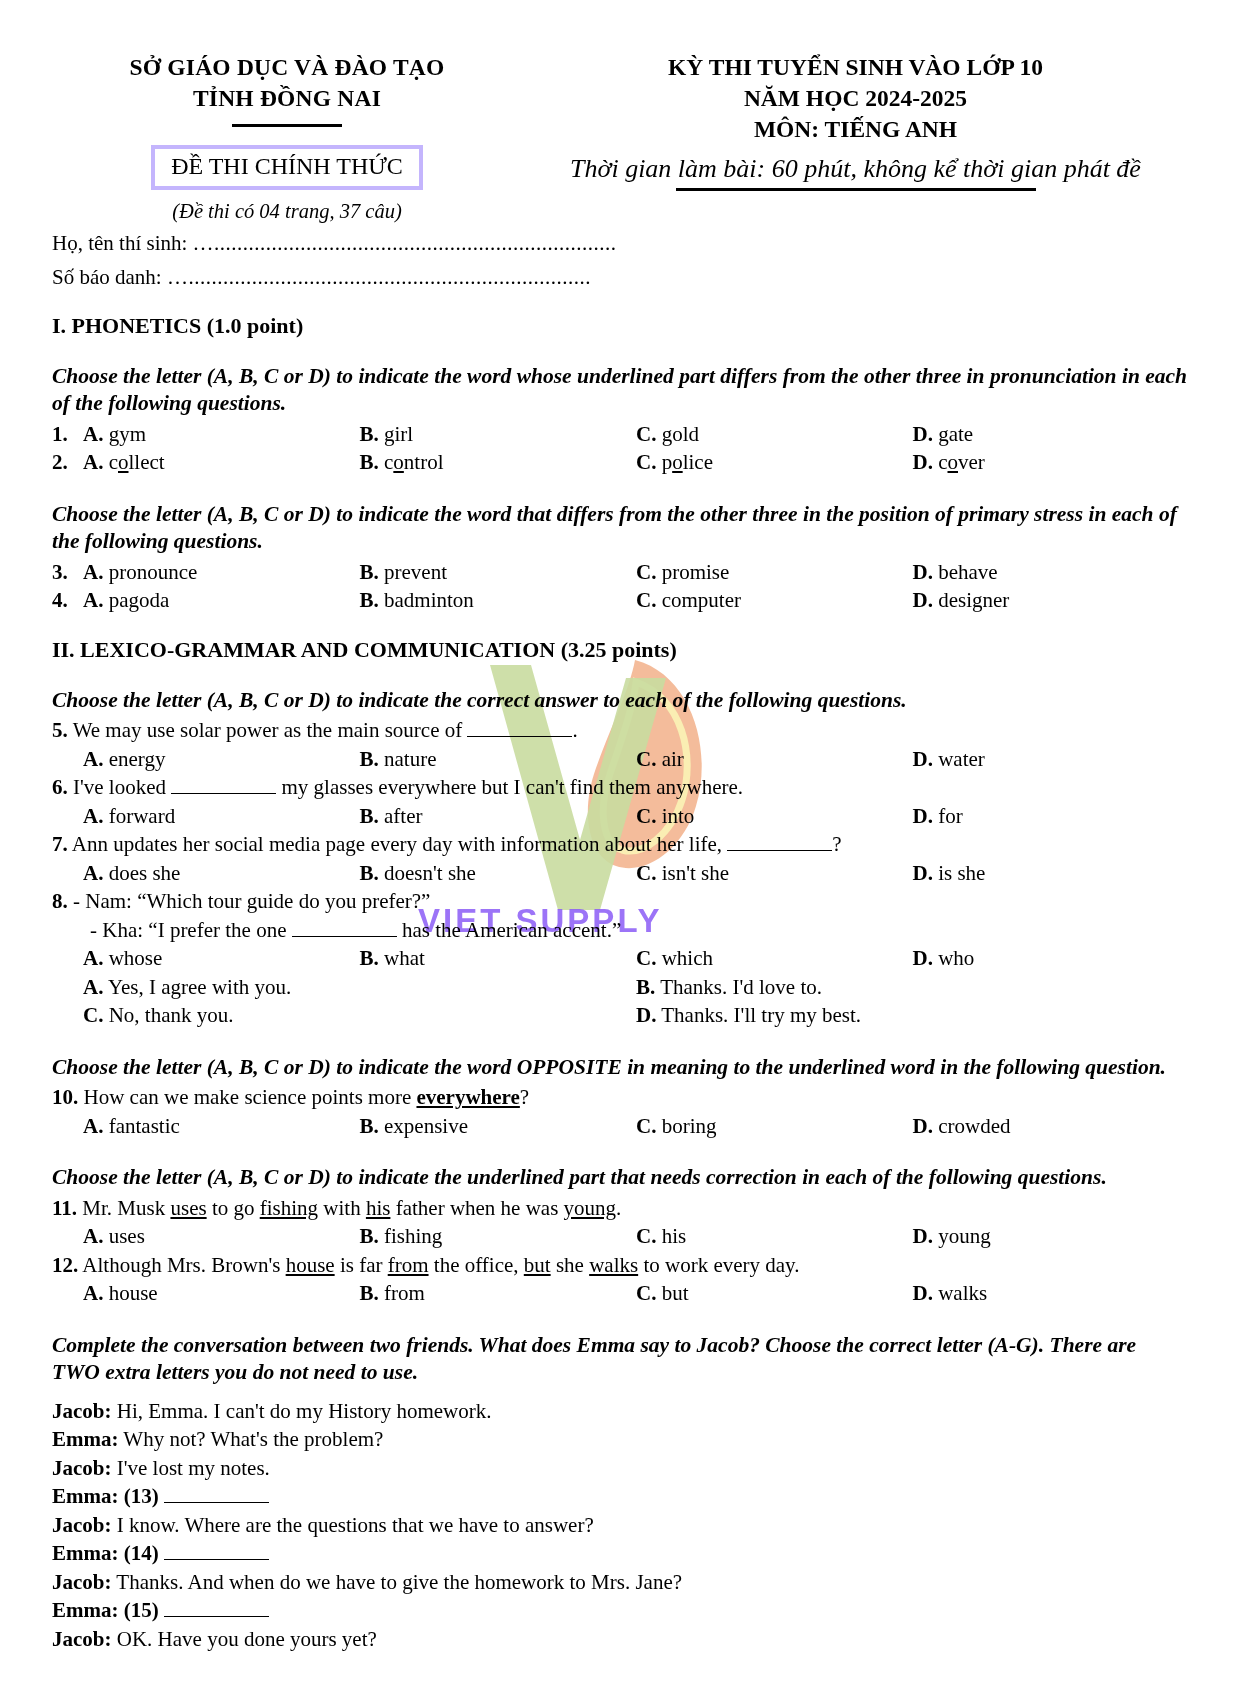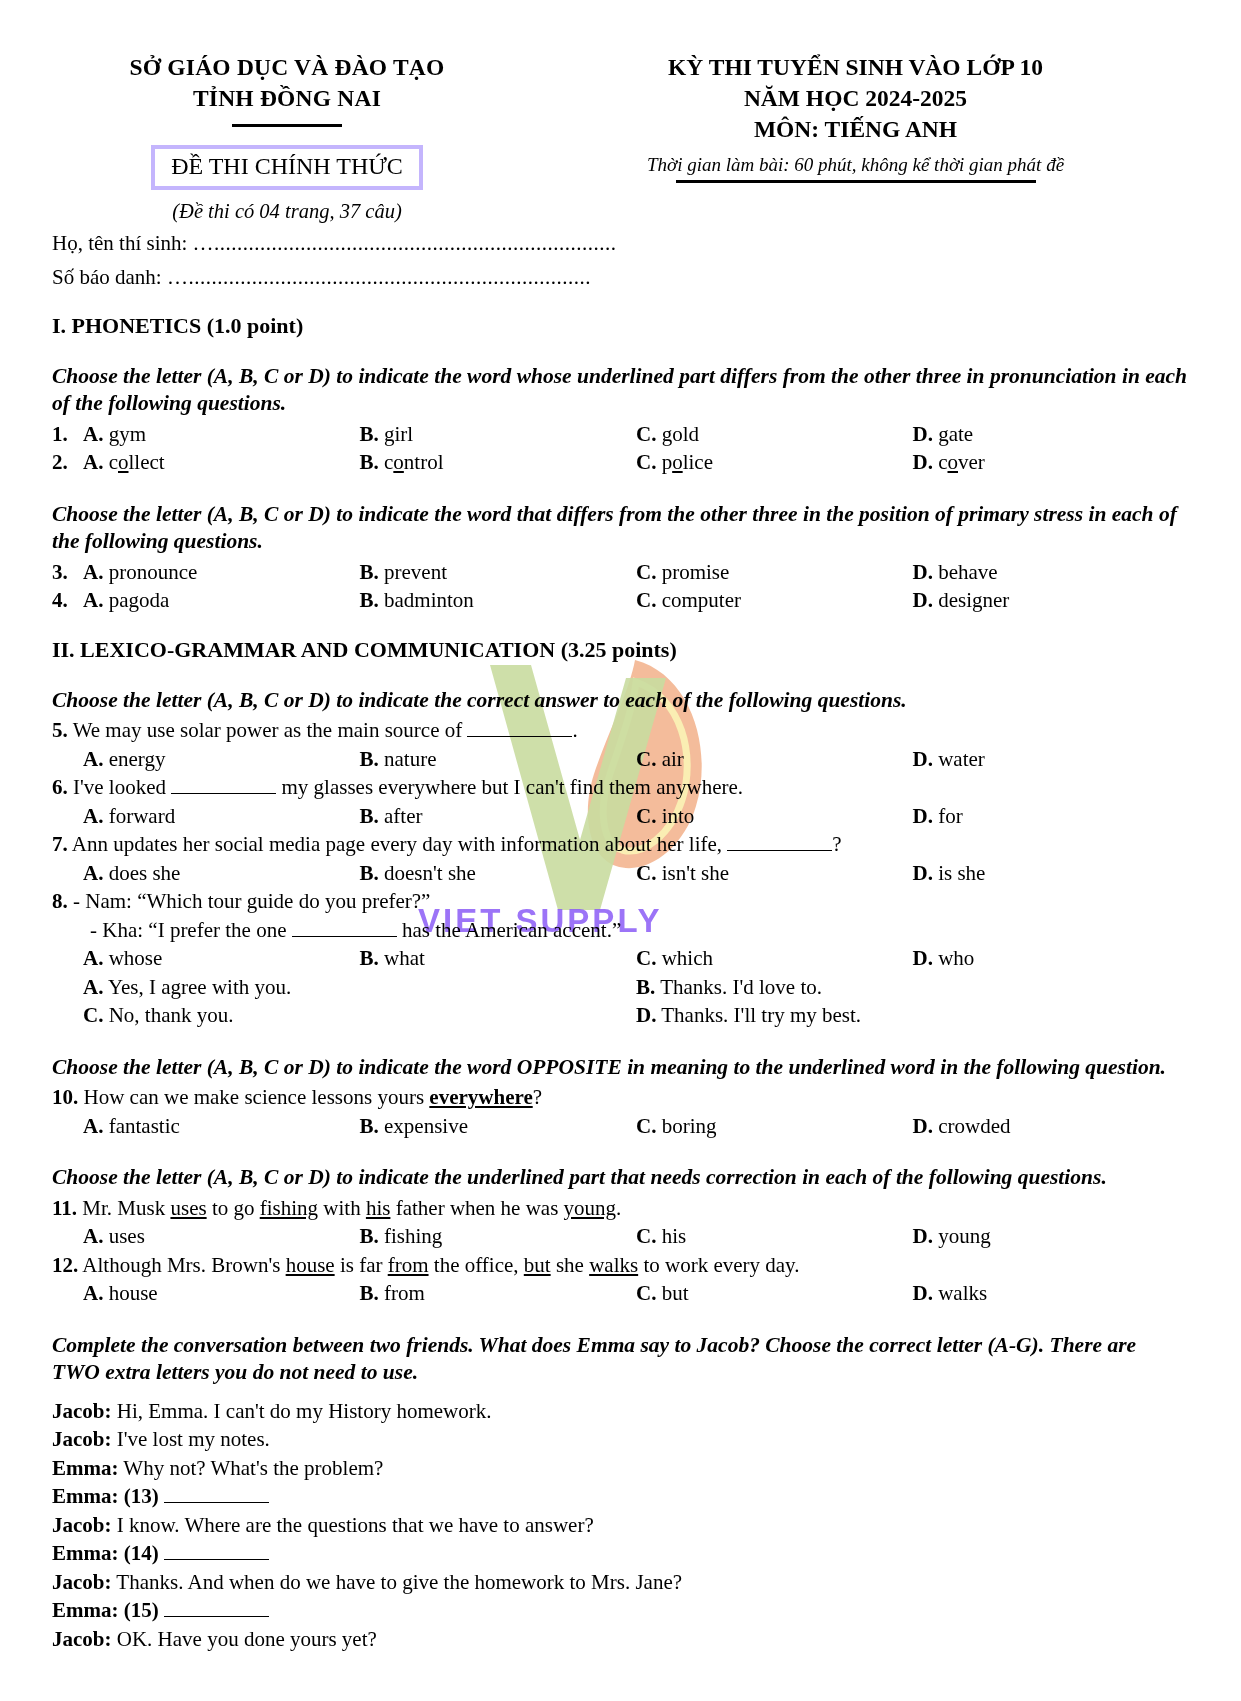--- a/index.html
+++ b/index.html
@@ -90,21 +90,21 @@
     margin-top: 10px;
   }
 
   .exam-line {
     font-weight: bold;
     font-size: 23.5px;
     line-height: 31px;
   }
   .time-line {
     font-style: italic;
-    font-size: 19px;
+    font-size: 26px;
     margin-top: 9px;
   }
   .rule-time {
     width: 360px;
     height: 2.5px;
     background: #000;
     margin: 4px auto 0 auto;
   }
 
   .candidate {
@@ -334,21 +334,21 @@
     <div class="qrow indent">
       <div class="opts">
         <div class="opt half"><b>C.</b> <span>No, thank you.</span></div>
         <div class="opt half"><b>D.</b> <span>Thanks. I'll try my best.</span></div>
       </div>
     </div>
 
     <div class="instruction">Choose the letter (A, B, C or D) to indicate the word OPPOSITE in meaning to the underlined word in the following question.</div>
 
     <div class="qline">
-      <b class="qn">10.</b> <span>How can we make science lessons yours </span><span class="bold-u">everywhere</span><span>?</span>
+      <b class="qn">10.</b> <span>How can we make science points more </span><span class="bold-u">everywhere</span><span>?</span>
     </div>
     <div class="qrow indent">
       <div class="opts">
         <div class="opt"><b>A.</b> <span>fantastic</span></div>
         <div class="opt"><b>B.</b> <span>expensive</span></div>
         <div class="opt"><b>C.</b> <span>boring</span></div>
         <div class="opt"><b>D.</b> <span>crowded</span></div>
       </div>
     </div>
 
@@ -375,22 +375,22 @@
         <div class="opt"><b>B.</b> <span>from</span></div>
         <div class="opt"><b>C.</b> <span>but</span></div>
         <div class="opt"><b>D.</b> <span>walks</span></div>
       </div>
     </div>
 
     <div class="instruction">Complete the conversation between two friends. What does Emma say to Jacob? Choose the correct letter (A-G). There are TWO extra letters you do not need to use.</div>
 
     <div class="conv-block">
       <div class="dialog-line"><b>Jacob:</b><span> Hi, Emma. I can't do my History homework.</span></div>
+      <div class="dialog-line"><b>Emma:</b><span> Why not? What's the problem?</span></div>
       <div class="dialog-line"><b>Jacob:</b><span> I've lost my notes.</span></div>
-      <div class="dialog-line"><b>Emma:</b><span> Why not? What's the problem?</span></div>
       <div class="dialog-line"><b>Emma:</b><b> (13) </b><span class="blank b-md"></span></div>
       <div class="dialog-line"><b>Jacob:</b><span> I know. Where are the questions that we have to answer?</span></div>
       <div class="dialog-line"><b>Emma:</b><b> (14) </b><span class="blank b-md"></span></div>
       <div class="dialog-line"><b>Jacob:</b><span> Thanks. And when do we have to give the homework to Mrs. Jane?</span></div>
       <div class="dialog-line"><b>Emma:</b><b> (15) </b><span class="blank b-md"></span></div>
       <div class="dialog-line"><b>Jacob:</b><span> OK. Have you done yours yet?</span></div>
     </div>
 
   </div>
 </div>

